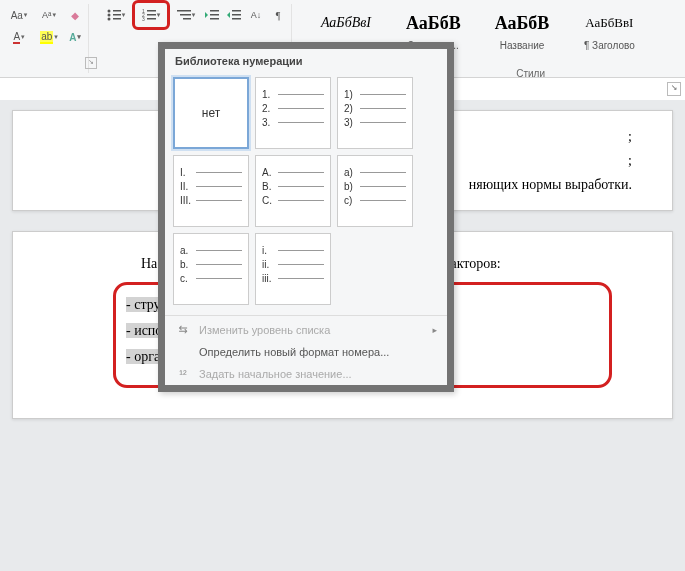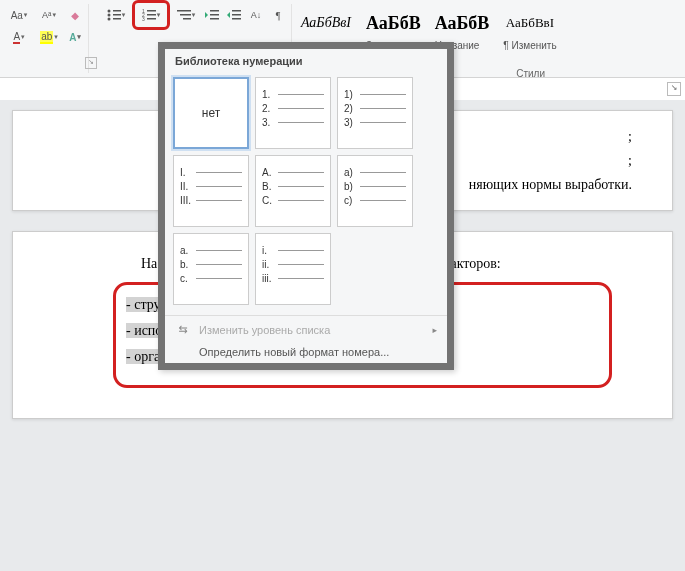--- a/index.html
+++ b/index.html
@@ -8,21 +8,21 @@
   .ribbon { background: #f5f6f7; border-bottom: 1px solid #d4d4d4; height: 78px; padding: 4px 2px; display: flex; }
   .ribbon-group { display: flex; flex-direction: column; padding: 0 3px; border-right: 1px solid #e3e3e3; }
   .ribbon-row { display: flex; align-items: center; height: 22px; gap: 2px; }
   .btn { width: 20px; height: 20px; display: flex; align-items: center; justify-content: center; cursor: pointer; color: #555; font-size: 10px; }
   .btn-wide { width: 28px; }
   .caret { font-size: 7px; color: #666; margin-left: 1px; }
   
   .highlight-red { border: 3px solid #d32020; border-radius: 6px; padding: 2px; }
   
   .styles-group { display: flex; align-items: flex-start; padding: 2px 4px; gap: 6px; flex: 1; }
-  .style-item { text-align: left; cursor: pointer; padding: 2px 4px; min-width: 60px; }
+  .style-item { text-align: center; cursor: pointer; padding: 2px 4px; min-width: 60px; margin-left: 20px; }
   .style-preview { font-family: 'Times New Roman', serif; font-size: 16px; height: 30px; display: flex; align-items: center; justify-content: center; }
   .style-name { font-size: 10px; color: #555; margin-top: 2px; }
   .styles-label { position: absolute; right: 140px; top: 68px; font-size: 10px; color: #666; }
   .launcher { position: absolute; right: 4px; top: 82px; width: 14px; height: 14px; border: 1px solid #bbb; font-size: 8px; text-align: center; color: #666; cursor: pointer; }
   
   .dropdown { position: absolute; left: 158px; top: 42px; width: 296px; background: #f5f6f7; border: 7px solid #737373; box-shadow: 2px 2px 6px rgba(0,0,0,0.2); z-index: 100; }
   .dropdown-title { font-weight: bold; font-size: 11px; padding: 6px 10px; color: #444; }
   .thumb-grid { display: flex; flex-wrap: wrap; gap: 6px; padding: 4px 8px 8px; }
   .thumb-row { display: flex; gap: 6px; width: 100%; }
   .thumb { width: 76px; height: 72px; background: #fff; border: 1px solid #ccc; padding: 8px 6px; cursor: pointer; }
@@ -140,21 +140,21 @@
     <div class="style-item">
       <div class="style-preview" style="font-weight:bold;font-size:18px;">АаБбВ</div>
       <div class="style-name">Заголово...</div>
     </div>
     <div class="style-item">
       <div class="style-preview" style="font-weight:bold;font-size:18px;">АаБбВ</div>
       <div class="style-name">Название</div>
     </div>
     <div class="style-item">
       <div class="style-preview" style="font-size:13px;">АаБбВвІ</div>
-      <div class="style-name">¶ Изменить</div>
+      <div class="style-name">¶ Заголово</div>
     </div>
   </div>
 </div>
 <div class="styles-label">Стили</div>
 <div class="launcher">↘</div>
 
 <div class="page-bg">
   <div class="page first">
     <div>;</div>
     <div>;</div>
@@ -285,13 +285,17 @@
   <div class="dropdown-sep"></div>
   <div class="dropdown-item disabled">
     <span class="dropdown-item-icon">⇆</span>
     <span>Изменить уровень списка</span>
     <span class="dropdown-item-arrow">▸</span>
   </div>
   <div class="dropdown-item">
     <span class="dropdown-item-icon"></span>
     <span>Определить новый формат номера...</span>
   </div>
+  <div class="dropdown-item disabled">
+    <span class="dropdown-item-icon">¹²</span>
+    <span>Задать начальное значение...</span>
+  </div>
 </div>
 
 </body></html>

